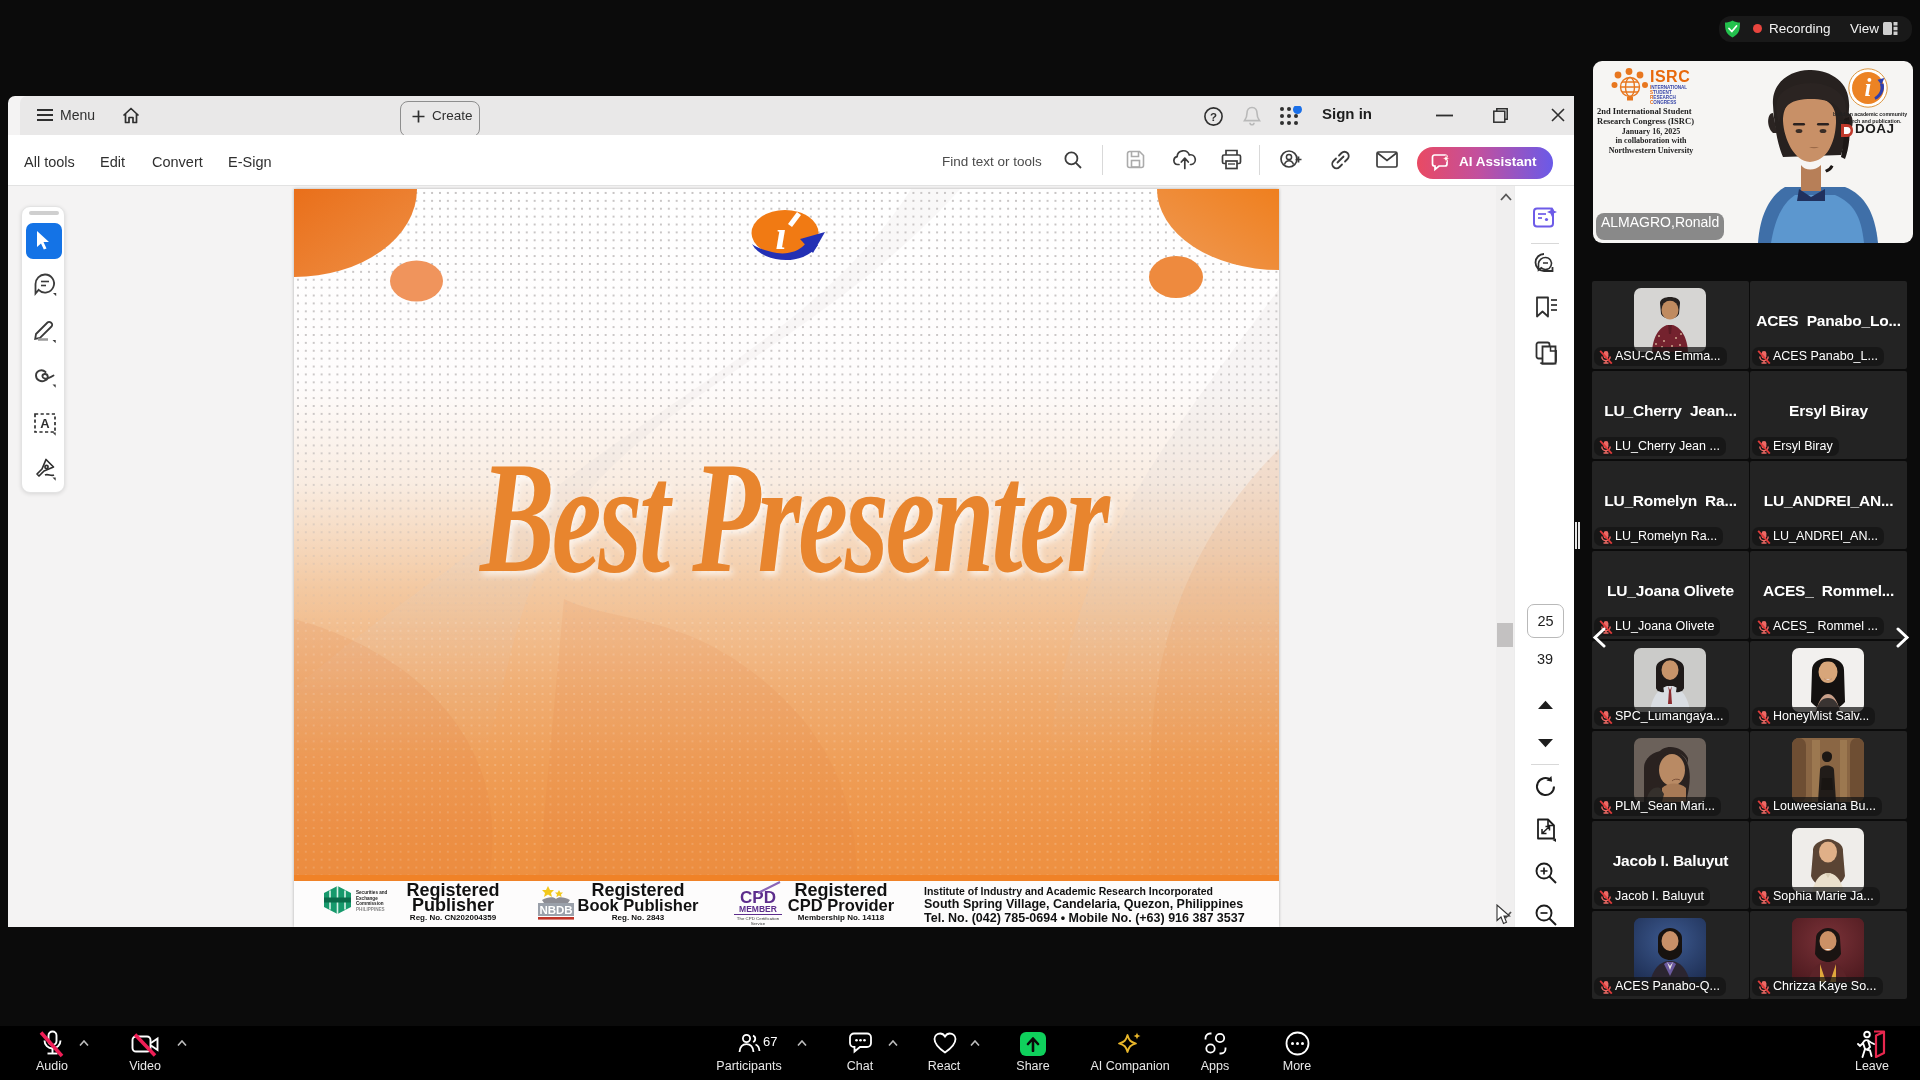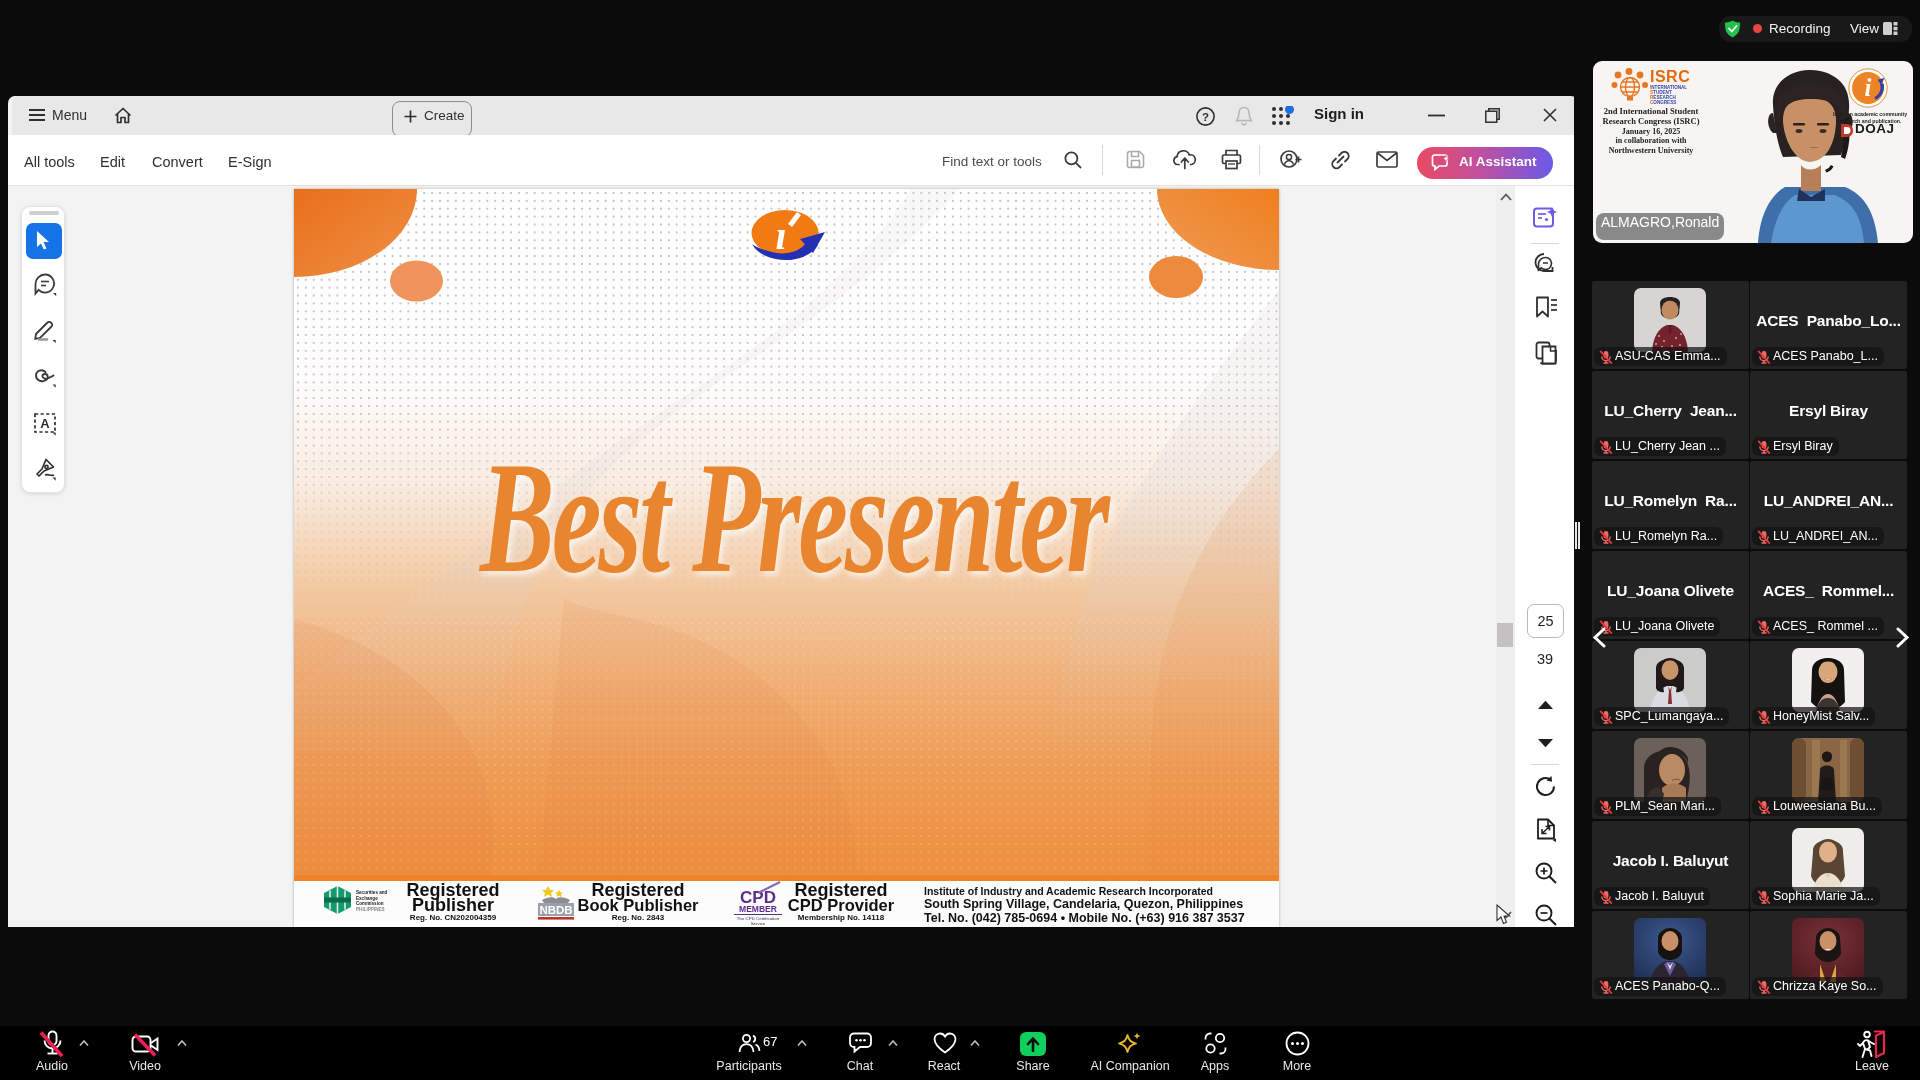--- a/index.html
+++ b/index.html
@@ -1,21 +1,21 @@
 <!DOCTYPE html>
 <html><head>
 <meta charset="utf-8">
 <style>
   * { margin:0; padding:0; box-sizing:border-box; }
   html,body { width:1920px; height:1080px; background:#0b0b0b; overflow:hidden;
     font-family:"Liberation Sans", sans-serif; }
   .abs { position:absolute; }
   
   #win { position:absolute; left:8px; top:96px; width:1566px; height:831px; background:#f4f3f3; border-radius:7px 7px 0 0; }
-  #titlebar { position:absolute; left:4px; top:0; width:1566px; height:39px; background:#e9e8e8; border-radius:7px 7px 0 0; }
+  #titlebar { position:absolute; left:12px; top:0; width:1566px; height:39px; background:#e9e8e8; border-radius:7px 7px 0 0; }
   #toolbar { position:absolute; left:0; top:39px; width:1566px; height:51px; background:#ffffff; border-bottom:1px solid #e2e2e2; }
   .tbtext { font-size:14.5px; color:#2f2f2f; }
   #tab { position:absolute; left:135px; top:4px; width:240px; height:35px; background:#fff; border-radius:10px 10px 0 0; }
   
   #docarea { position:absolute; left:0; top:90px; width:1566px; height:741px; }
   
   #lpanel { position:absolute; left:13px; top:20px; width:44px; height:287px; background:#fff; border:1px solid #e3e3e3; border-radius:9px; box-shadow:0 1px 4px rgba(0,0,0,.12); }
   
   #page { position:absolute; left:286px; top:3px; width:985px; height:738px; overflow:hidden; box-shadow:0 0 3px rgba(0,0,0,.28);
     background:linear-gradient(180deg,#ffffff 0%,#fefcfc 26%,#f9ece1 40%,#f3c9a2 54%,#f0ad72 68%,#ef9e57 78%,#ee9346 88%,#ee8c38 100%); }
@@ -389,21 +389,21 @@
       <circle cx="8" cy="8" r="3.4"></circle>
         <circle cx="19" cy="4.5" r="3.4"></circle>
         <circle cx="30" cy="8" r="3.4"></circle>
       <circle cx="4.5" cy="18" r="3"></circle>
         <circle cx="35" cy="18" r="3"></circle>
     </g>
     <rect x="17" y="29.5" width="6" height="4" fill="#e8771f"></rect>
   </svg>
   <div class="abs" style="left:57px;top:7px;font-size:16px;font-weight:bold;color:#e8690d;letter-spacing:.5px">ISRC</div>
   <div class="abs" style="left:57px;top:24px;font-size:4.6px;font-weight:bold;color:#3947a8;line-height:1.12"><span style="color:#e8690d">I</span>NTERNATIONAL<br><span style="color:#e8690d">S</span>TUDENT<br><span style="color:#e8690d">R</span>ESEARCH<br><span style="color:#e8690d">C</span>ONGRESS</div>
-  <div class="abs" style="left:4px;top:46px;width:108px;text-align:center;font-family:'Liberation Serif',serif;font-weight:bold;font-size:8.5px;color:#222;line-height:1.15">2nd International Student<br>Research Congress (ISRC)</div>
+  <div class="abs" style="left:4px;top:46px;width:108px;font-family:'Liberation Serif',serif;font-weight:bold;font-size:8.5px;color:#222;line-height:1.15">2nd International Student<br>Research Congress (ISRC)</div>
   <div class="abs" style="left:4px;top:66px;width:108px;text-align:center;font-family:'Liberation Serif',serif;font-weight:bold;font-size:8px;color:#222;line-height:1.18">January 16, 2025<br>in collaboration with<br>Northwestern University</div>
 
   <svg class="abs" style="left:120px;top:0" width="200" height="182" viewBox="0 0 200 182">
     <path d="M45 182 C 47 152 58 134 72 126 L132 126 C 152 134 162 152 165 182 Z" fill="#3f6fa8"></path>
     <path d="M58 182 C 62 157 70 142 82 134 L122 134 C 140 142 148 154 151 182 Z" fill="#5c97cf"></path>
     <path d="M60 44 C 58 20 80 8 98 9 C 120 10 138 22 136 48 C 135 70 132 82 128 94 L70 96 C 64 82 61 62 60 44 Z" fill="#27211f"></path>
     <path d="M70 60 C 70 44 78 36 97 36 C 116 36 124 46 123 62 C 122 82 114 100 97 101 C 81 100 71 78 70 60 Z" fill="#c89067"></path>
     <path d="M64 40 C 70 18 120 14 132 40 C 134 48 133 56 131 60 C 128 44 118 38 98 38 C 78 38 70 44 66 62 C 64 56 62 48 64 40 Z" fill="#2b2422"></path>
     <path d="M60 52 C 54 52 53 66 60 72 L64 72 Z" fill="#2b2422"></path>
     <path d="M134 52 C 141 52 142 68 134 73 L130 73 Z" fill="#2b2422"></path>

